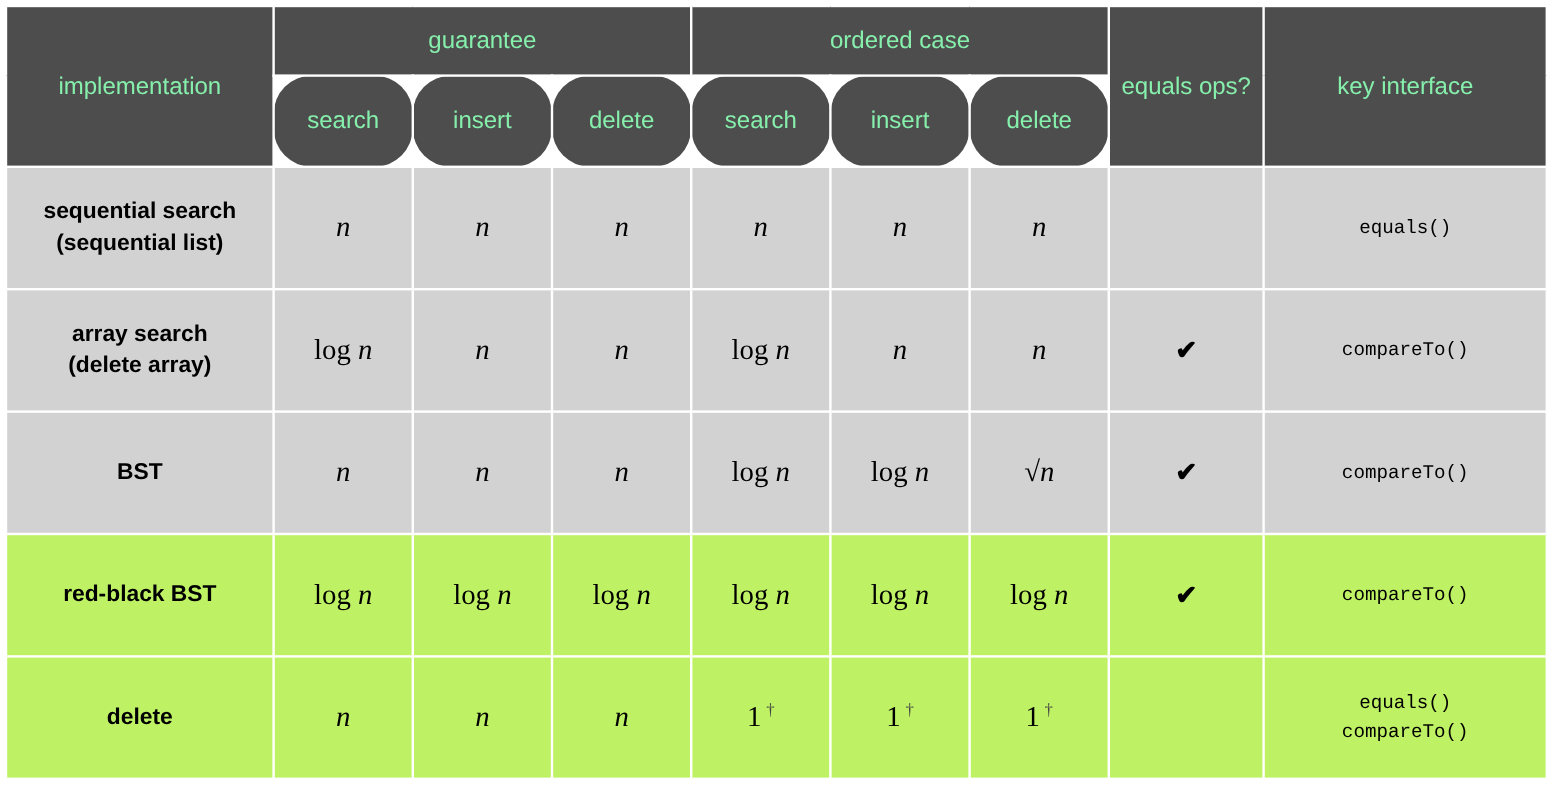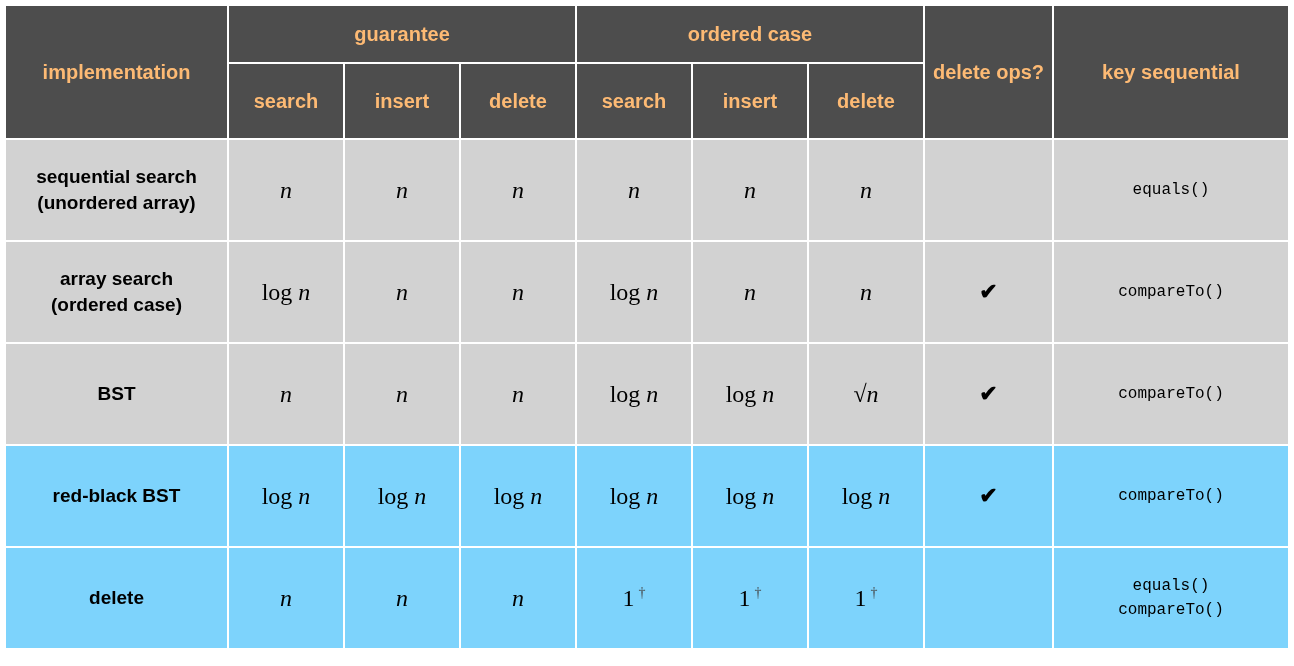--- a/index.html
+++ b/index.html
@@ -20,30 +20,30 @@
     table-layout: fixed;
   }
   th, td {
     border: 2px solid #ffffff;
     text-align: center;
     vertical-align: middle;
     padding: 0;
   }
   thead th {
     background: #4d4d4d;
-    color: #fdba74;
-    font-weight: 700;
+    color: #86efac;
+    font-weight: 400;
     font-size: 20px;
     height: 76px;
   }
   thead tr:first-child th.group { height: 56px; }
-  thead tr:last-child th { height: 74px; }
+  thead tr:last-child th { height: 74px; border-radius: 32px; }
   tbody td { height: 100px; }
   tbody tr.shade td { background: #d2d2d2; }
-  tbody tr.noshade td { background: #7dd3fc; }
+  tbody tr.noshade td { background: #bef264; }
   td.impl {
     font-weight: 700;
     font-size: 19px;
     line-height: 1.35;
     padding: 0 10px;
   }
   td.impl .sub {
     display: block;
     font-weight: 700;
   }
@@ -87,56 +87,56 @@
         <col class="c-op">
         <col class="c-op">
     <col class="c-ord">
     <col class="c-key">
   </colgroup>
   <thead>
     <tr>
       <th rowspan="2">implementation</th>
       <th colspan="3" class="group">guarantee</th>
       <th colspan="3" class="group">ordered case</th>
-      <th rowspan="2">delete ops?</th>
-      <th rowspan="2">key sequential</th>
+      <th rowspan="2">equals ops?</th>
+      <th rowspan="2">key interface</th>
     </tr>
     <tr>
       <th>search</th>
       <th>insert</th>
       <th>delete</th>
       <th>search</th>
       <th>insert</th>
       <th>delete</th>
     </tr>
   </thead>
   <tbody>
 
     <tr class="shade">
       <td class="impl">
         <span class="sub">sequential search</span>
-        <span class="sub">(unordered array)</span>
+        <span class="sub">(sequential list)</span>
       </td>
       <td class="val"><span class="n">n</span></td>
       <td class="val"><span class="n">n</span></td>
       <td class="val"><span class="n">n</span></td>
       <td class="val"><span class="n">n</span></td>
       <td class="val"><span class="n">n</span></td>
       <td class="val"><span class="n">n</span></td>
       <td class="ordered"></td>
       <td class="keyif">
         <span class="line">equals()</span>
 
       </td>
     </tr>
 
     <tr class="shade">
       <td class="impl">
         <span class="sub">array search</span>
-        <span class="sub">(ordered case)</span>
+        <span class="sub">(delete array)</span>
       </td>
       <td class="val"><span class="logn">log <span class="n">n</span></span></td>
       <td class="val"><span class="n">n</span></td>
       <td class="val"><span class="n">n</span></td>
       <td class="val"><span class="logn">log <span class="n">n</span></span></td>
       <td class="val"><span class="n">n</span></td>
       <td class="val"><span class="n">n</span></td>
       <td class="ordered">✔</td>
       <td class="keyif">
         <span class="line">compareTo()</span>

